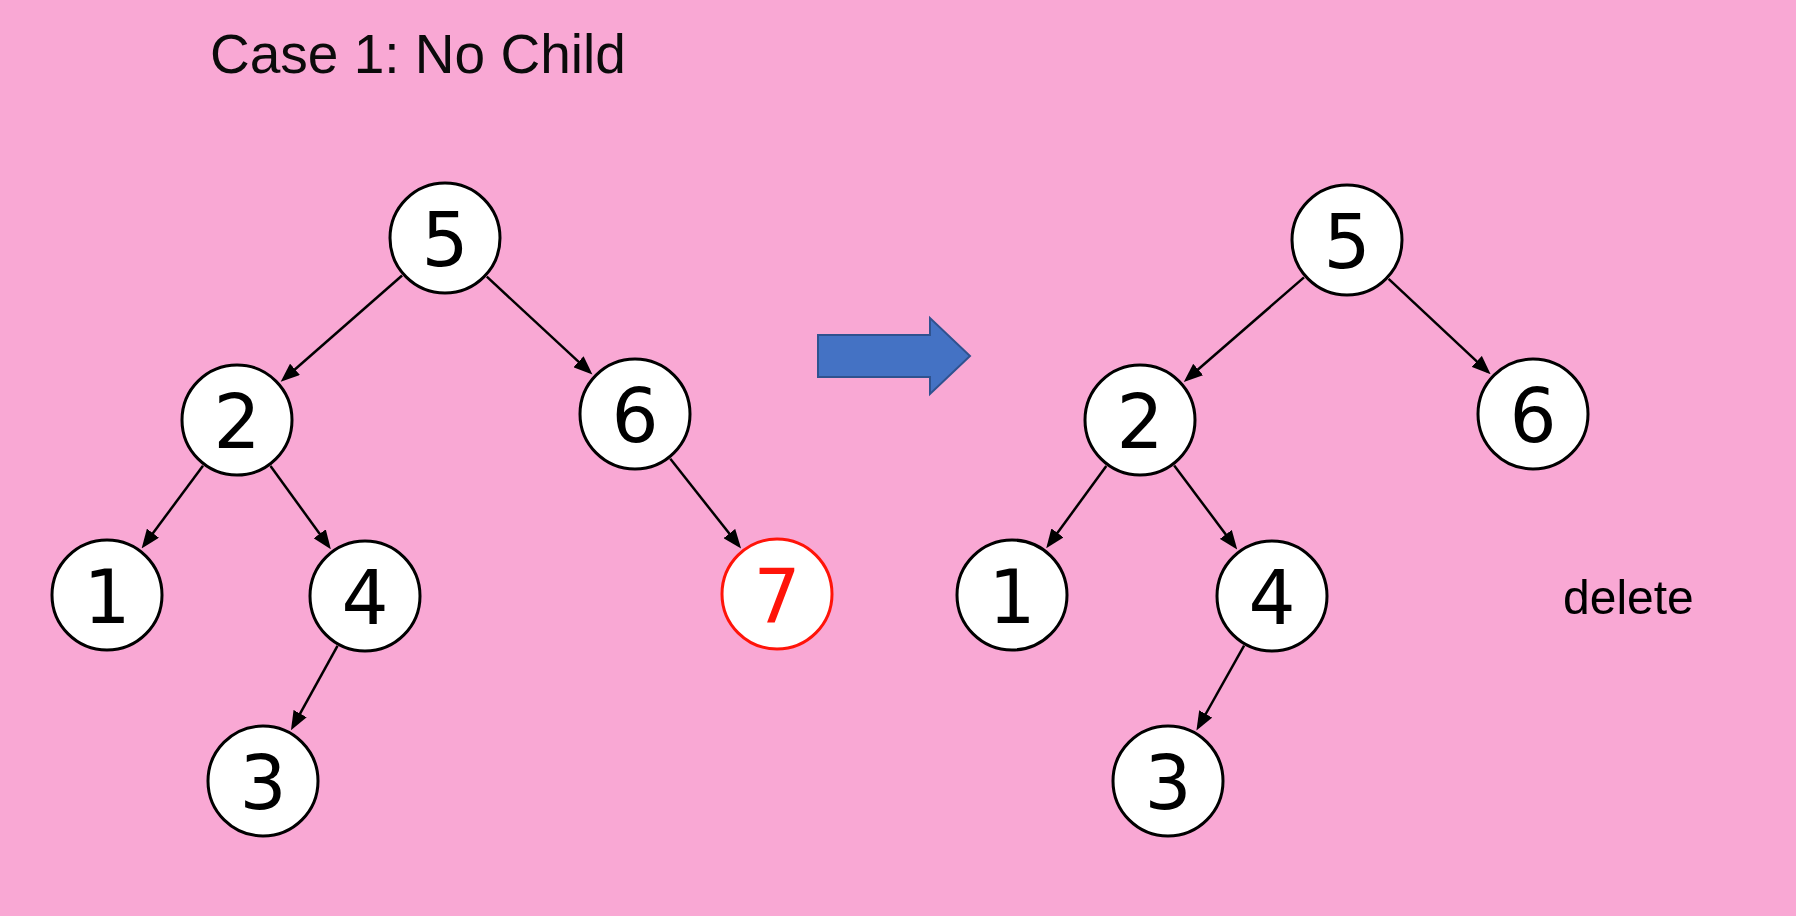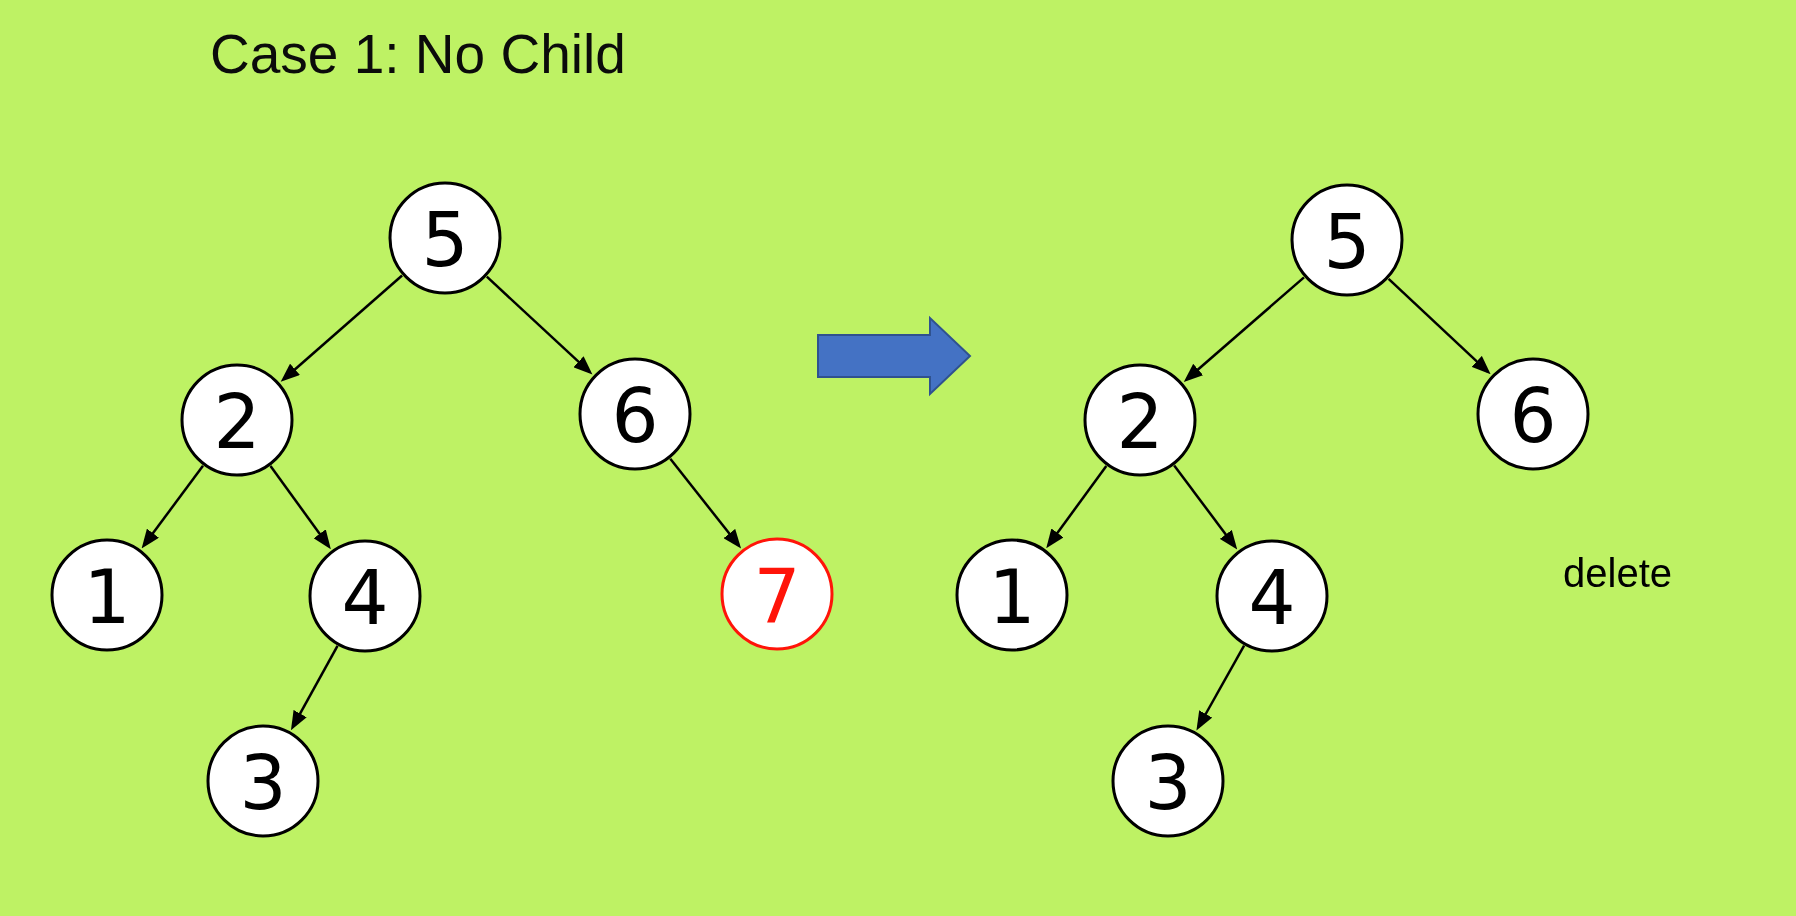--- a/index.html
+++ b/index.html
@@ -4,41 +4,41 @@
 <style>
   html, body {
     margin: 0;
     padding: 0;
     background: #ffffff;
   }
   .canvas {
     position: relative;
     width: 1796px;
     height: 916px;
-    background: #bef264;
+    background: #f9a8d4;
     overflow: hidden;
     font-family: "Liberation Sans", sans-serif;
     text-align: center;
   }
   .slide-title {
     position: absolute;
     left: 210px;
     top: 22px;
     margin: 0;
     font-size: 55px;
     font-weight: 500;
     color: #0b0b0b;
     letter-spacing: 0px;
     white-space: nowrap;
   }
   .delete-label {
     position: absolute;
     left: 1563px;
-    top: 551px;
-    font-size: 40px;
+    top: 570px;
+    font-size: 48px;
     font-weight: 400;
     color: #000000;
     white-space: nowrap;
   }
   svg#tree-svg {
     position: absolute;
     left: 0;
     top: 0;
   }
   svg#tree-svg text.node-label {

